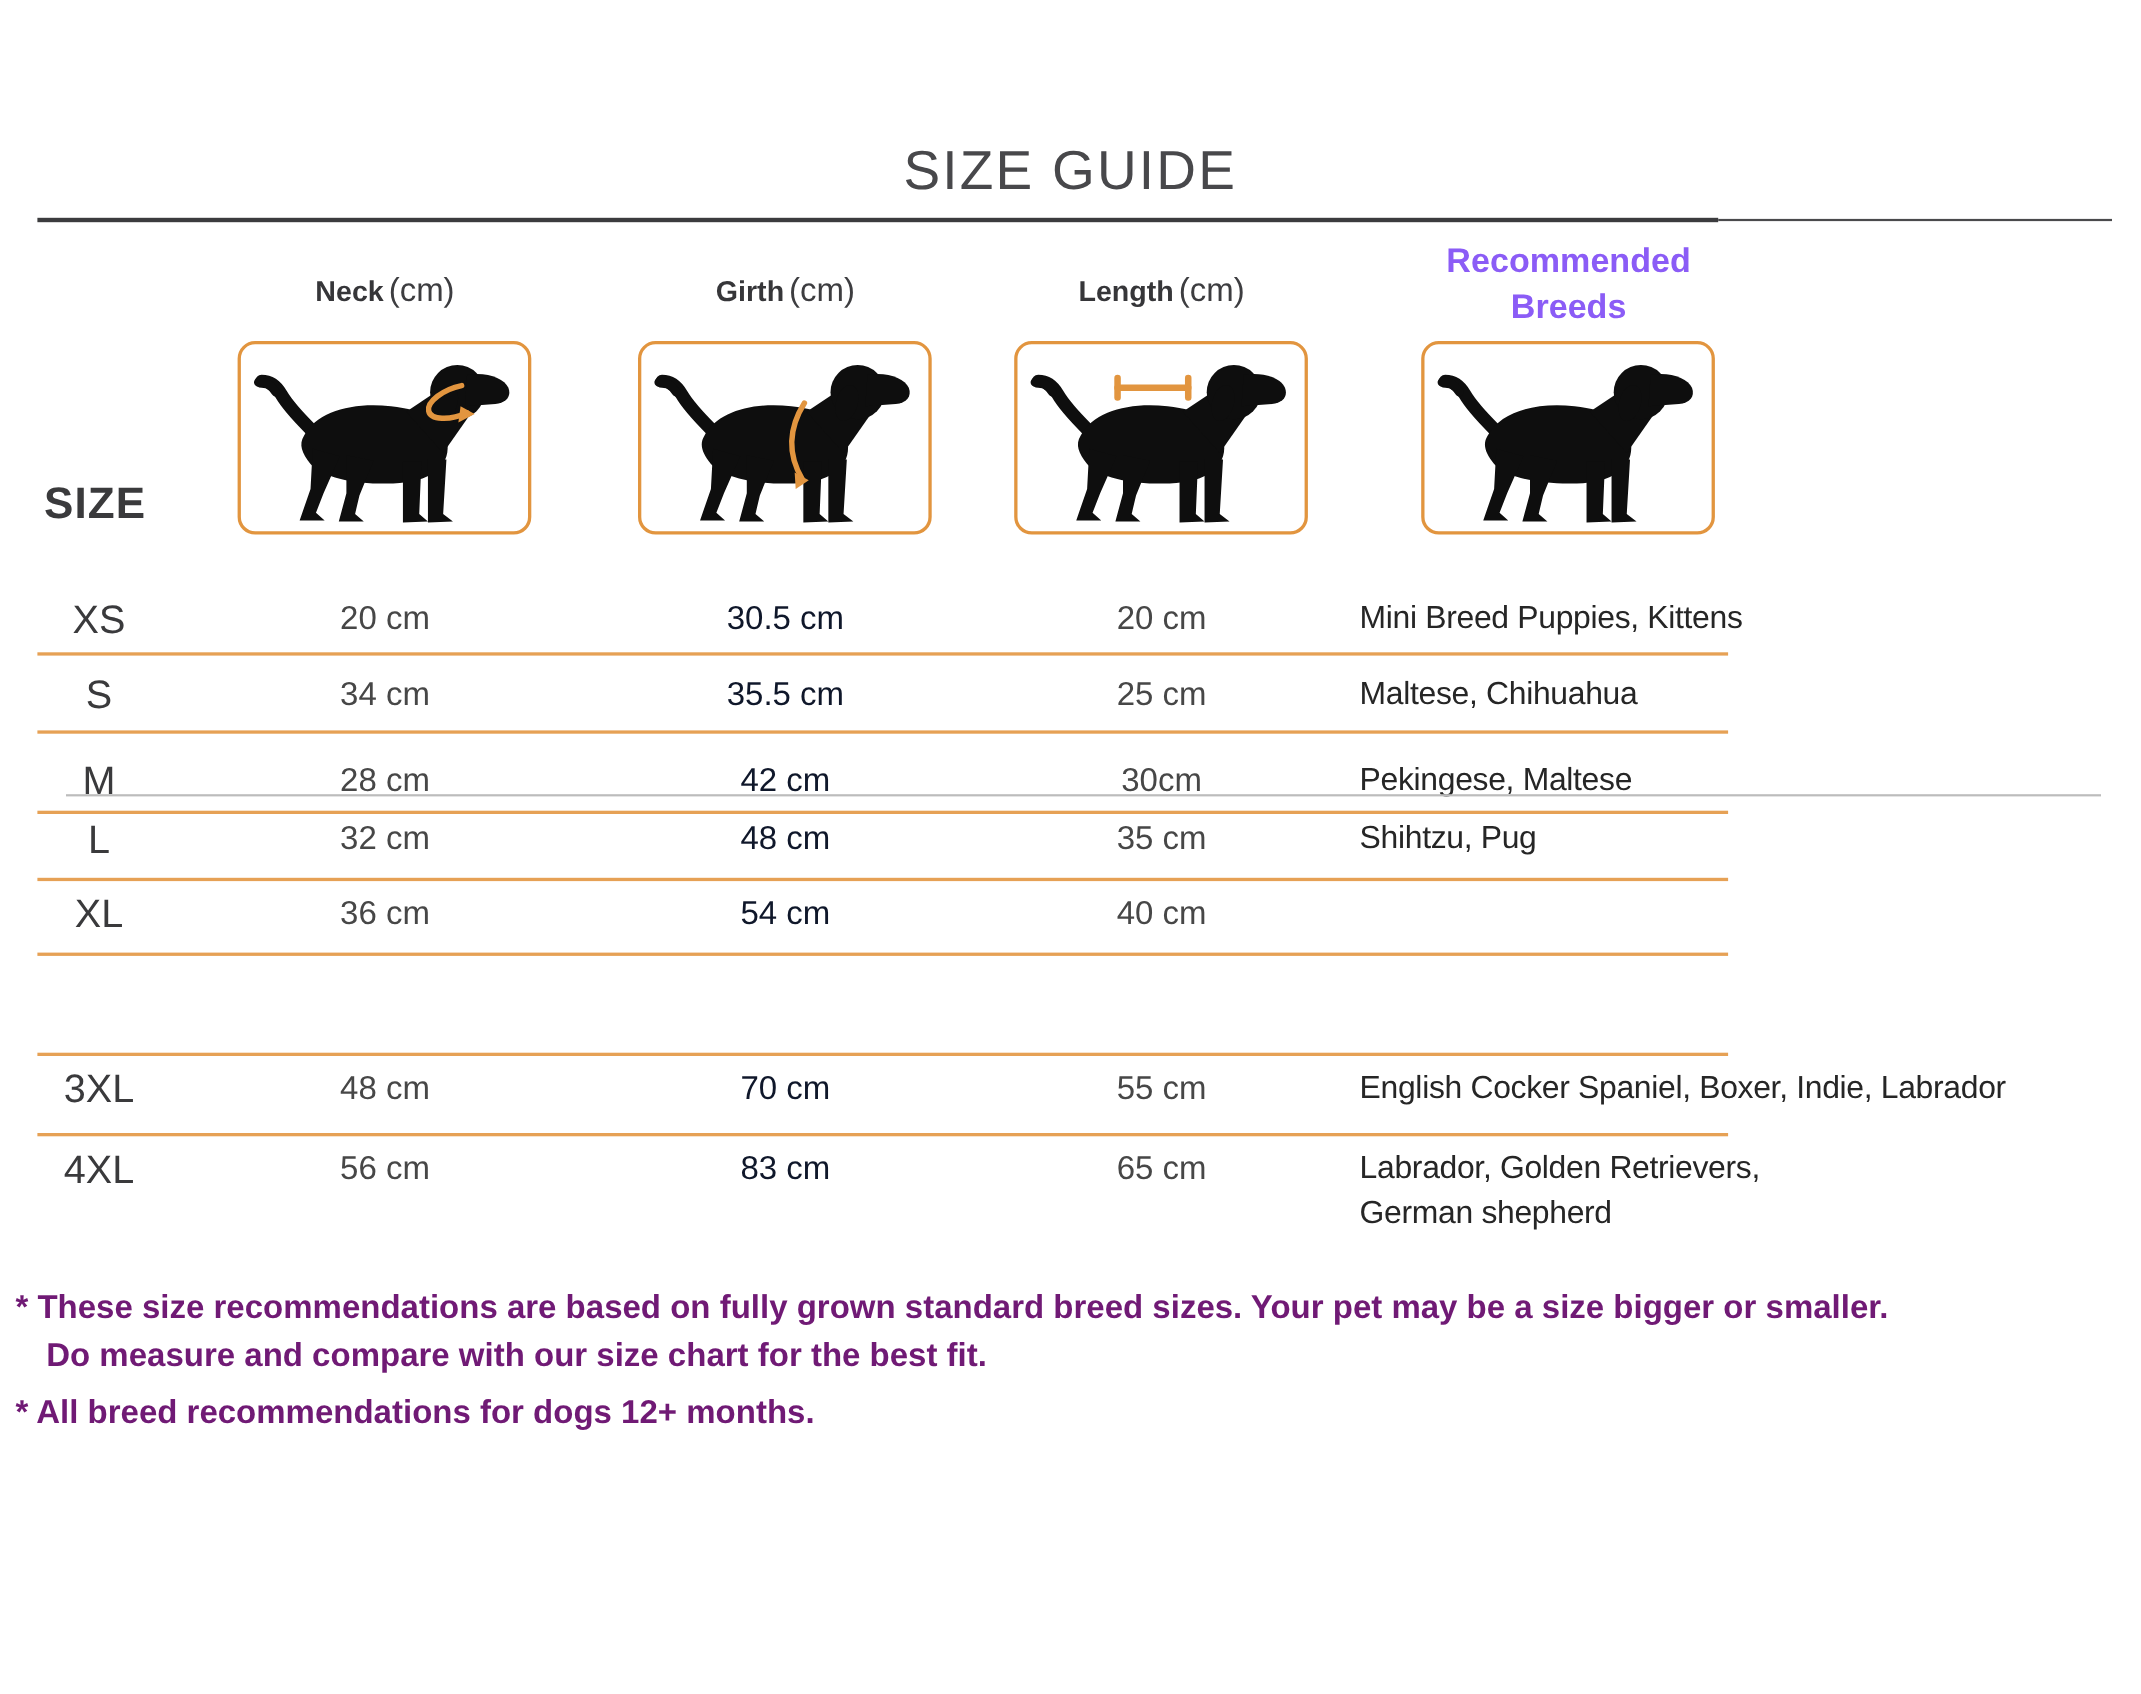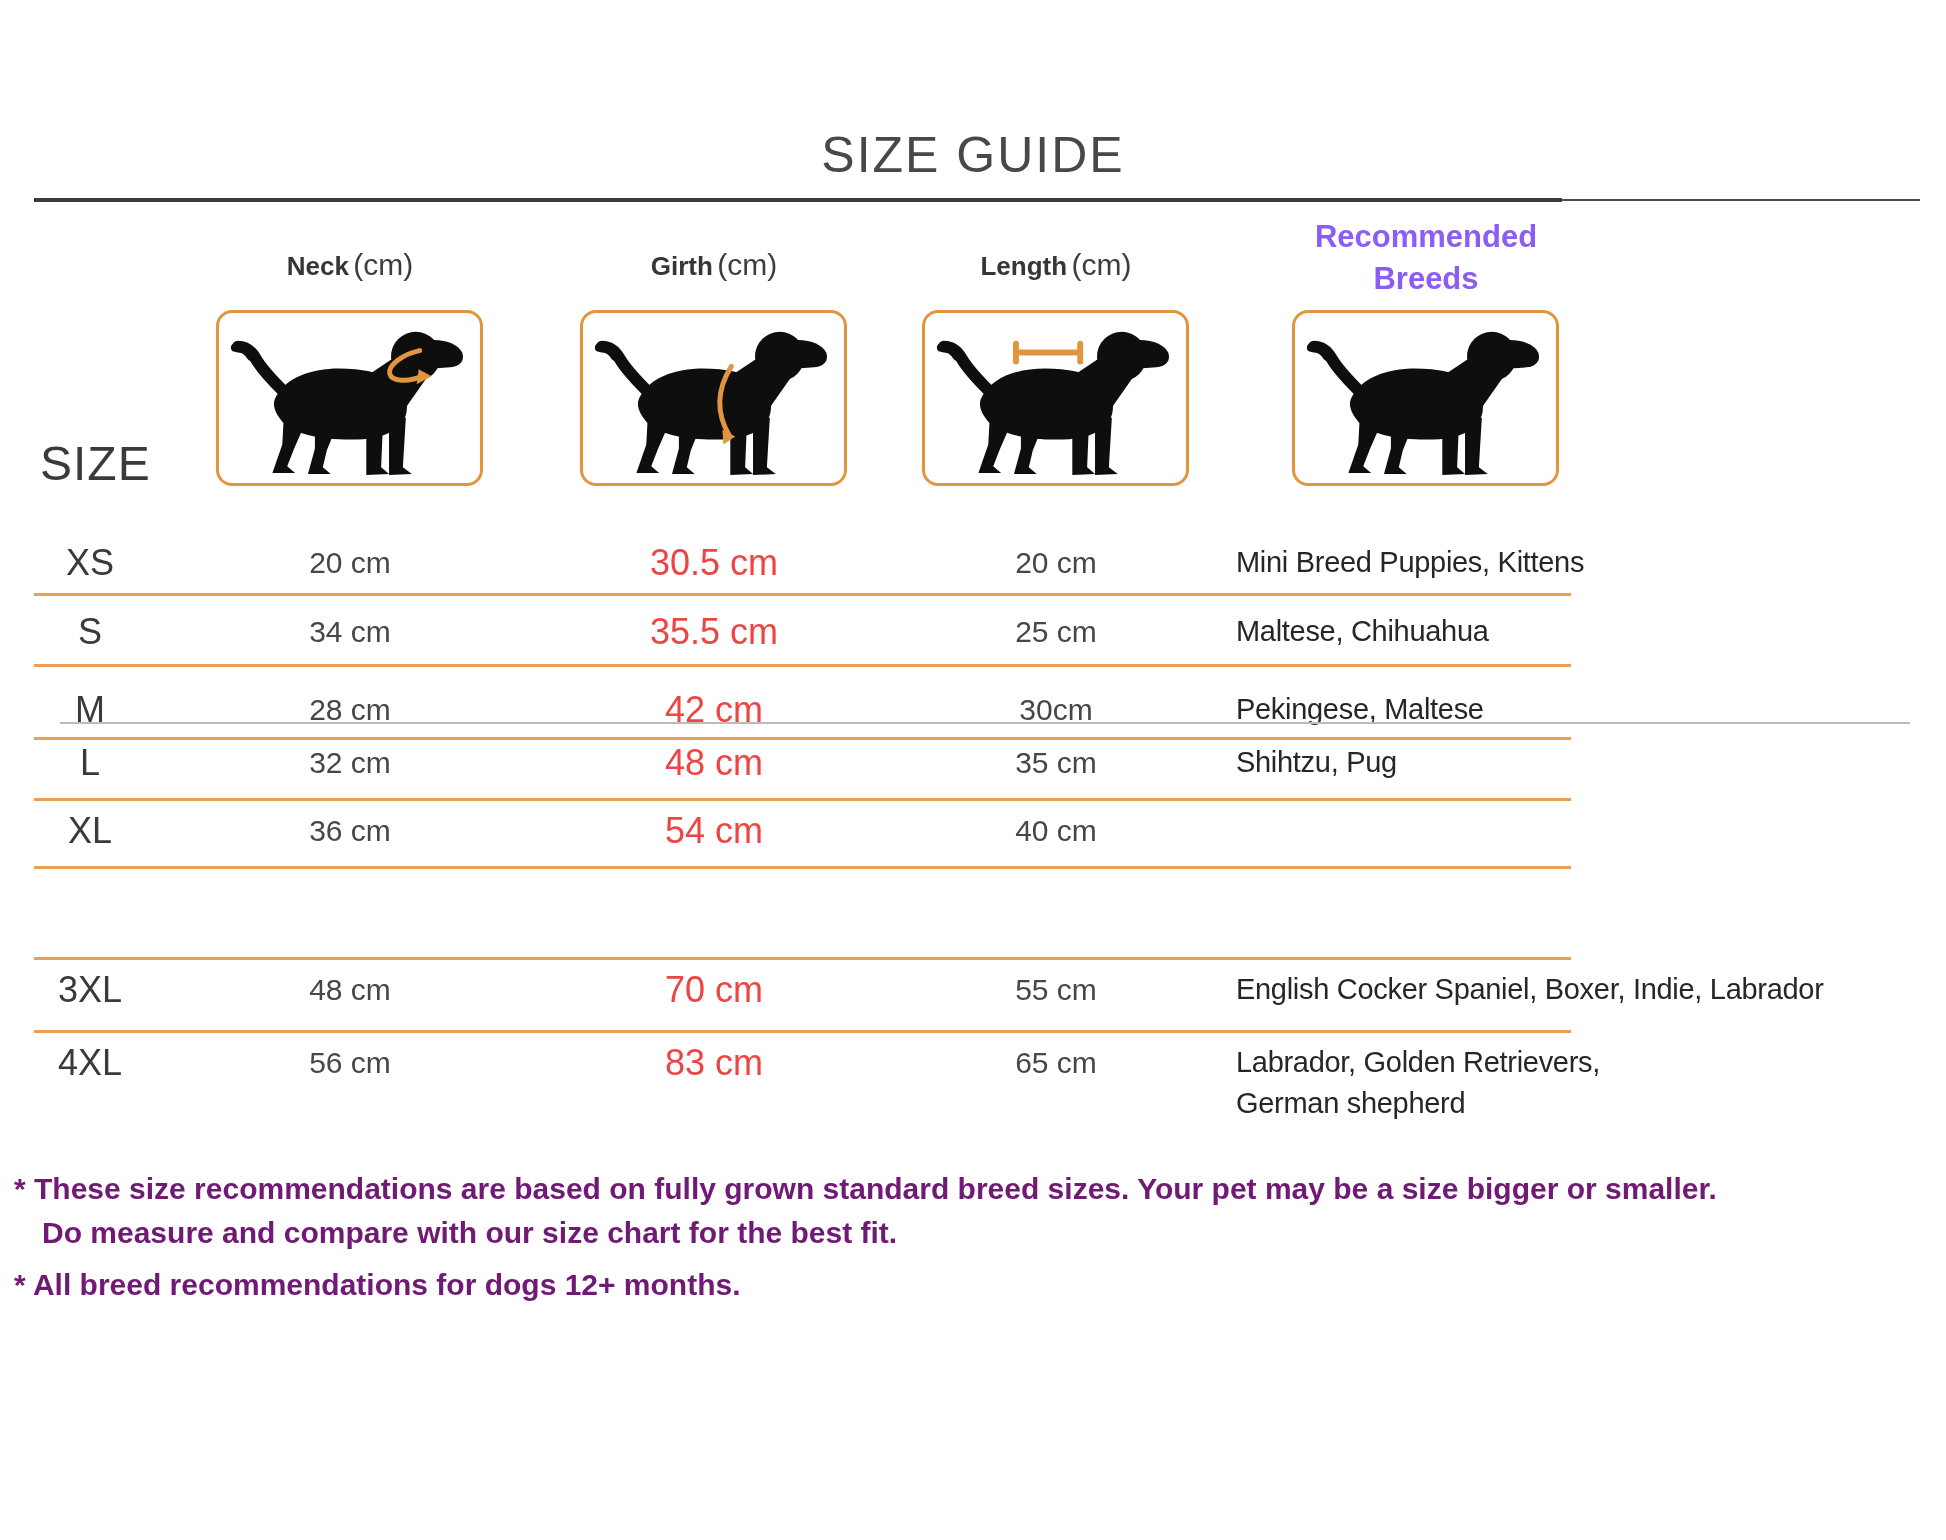--- a/index.html
+++ b/index.html
@@ -16,37 +16,37 @@
   .rule-main { position:absolute; left:34px; top:198px; width:1528px; height:4px; background:#3c3c3e; }
   .rule-thin { position:absolute; left:1562px; top:199px; width:358px; height:2px; background:#4a4a4c; }
 
   
   .col-header { position:absolute; top:248px; width:270px; text-align:center; white-space:nowrap; }
   .h-bold { font-size:26px; font-weight:700; color:#363639; }
   .h-unit { font-size:30px; font-weight:400; color:#3d3d40; }
   .col-header.rec { top:216px; width:300px; line-height:42px; white-space:normal; font-size:31px; font-weight:700; color:#8b5cf6; }
 
   .size-axis { position:absolute; left:40px; top:436px; width:140px; text-align:left;
-    font-size:48px; font-weight:400; letter-spacing:1px; color:#3a3a3c; }
+    font-size:40px; font-weight:700; letter-spacing:1px; color:#3a3a3c; }
 
   
   .icon-box {
     position:absolute; top:310px; width:261px; height:170px;
     border:3px solid #e2953f; border-radius:16px; background:#fff;
   }
   .icon-box svg { width:100%; height:100%; display:block; }
   .oline { fill:none; stroke:#e2953f; stroke-width:5; stroke-linecap:round; }
   .ofill { fill:#e2953f; }
 
   
   .row { position:absolute; left:0; width:1946px; height:42px; }
   .cell { position:absolute; top:0; line-height:42px; white-space:nowrap; }
   .c-size  { left:20px;   width:140px; text-align:center; font-size:36px; font-weight:400; color:#3a3a3c; }
   .c-neck  { left:230px;  width:240px; text-align:center; font-size:30px; color:#474747; }
-  .c-girth { left:594px;  width:240px; text-align:center; font-size:36px; color:#ef4444; }
+  .c-girth { left:594px;  width:240px; text-align:center; font-size:30px; color:#0f172a; }
   .c-len   { left:936px;  width:240px; text-align:center; font-size:30px; color:#474747; }
   .c-breed { left:1236px; width:700px; text-align:left; font-size:29px; font-weight:500;
              letter-spacing:-0.3px; color:#262626; white-space:pre-line; line-height:41px; }
 
   .sep { position:absolute; left:34px; width:1537px; height:3px; background:#e6a155; }
   .gray-line { position:absolute; left:60px; top:722px; width:1850px; height:2px; background:#bcbcbc; }
 
   
   .note { position:absolute; font-size:30px; font-weight:700; color:#701a75; white-space:nowrap; }
 </style>

